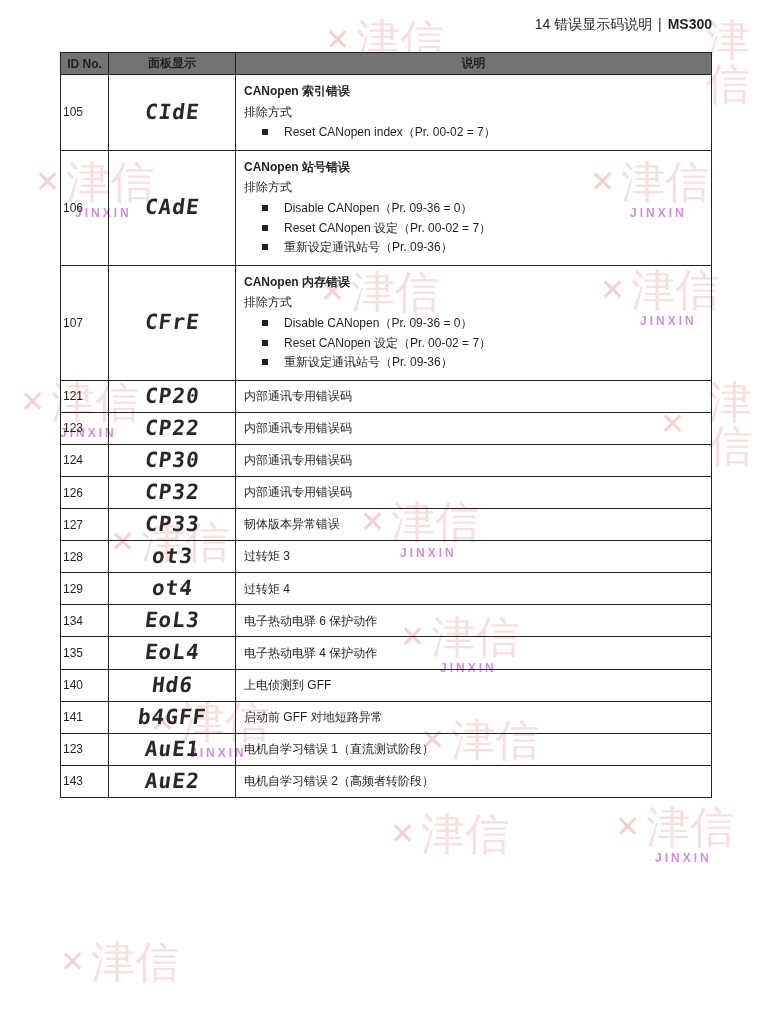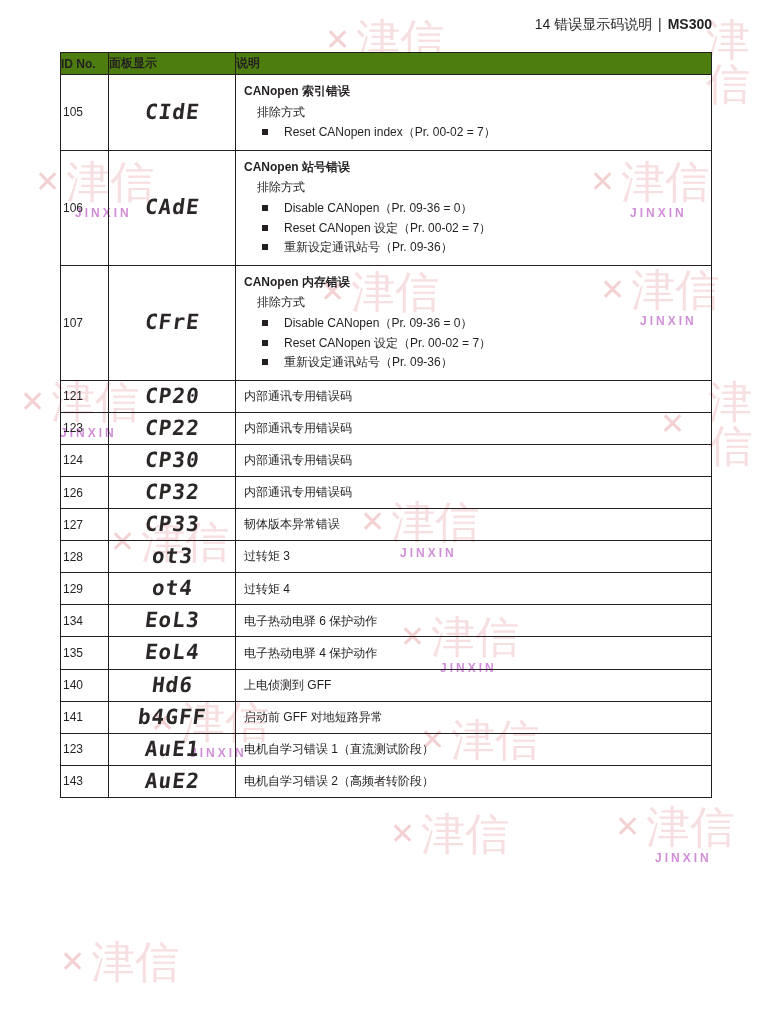--- a/index.html
+++ b/index.html
@@ -80,24 +80,24 @@
   table.codes {
     border-collapse: collapse;
     width: 651px;
     table-layout: fixed;
   }
   table.codes th, table.codes td {
     border: 1px solid #231f20;
     vertical-align: middle;
   }
   table.codes thead th {
-    background: #4d7c0f;
+    background: #737373;
     font-size: 12px;
     font-weight: bold;
-    text-align: left;
+    text-align: center;
     height: 21px;
     padding: 0;
   }
   col.c-id { width: 48px; }
   col.c-disp { width: 127px; }
   col.c-desc { width: 476px; }
 
   td.id {
     text-align: left;
     font-size: 12px;
@@ -117,21 +117,21 @@
     display: inline-block;
     line-height: 1.1;
   }
   td.desc {
     padding: 7px 8px 7px 8px;
     font-size: 12px;
     line-height: 1.55;
   }
   td.desc.single { padding: 6px 8px; margin-top: 12px; }
   .desc-title { margin: 0 0 2px 0; font-weight: bold; }
-  .desc-sub { margin: 2px 0 2px 13px; }
+  .desc-sub { margin: 2px 0 2px 0; }
   ul.bullets {
     list-style: none;
     margin: 0;
     padding: 0 0 0 18px;
   }
   ul.bullets li {
     position: relative;
     padding: 0 0 0 22px;
     margin: 1px 0;
   }

